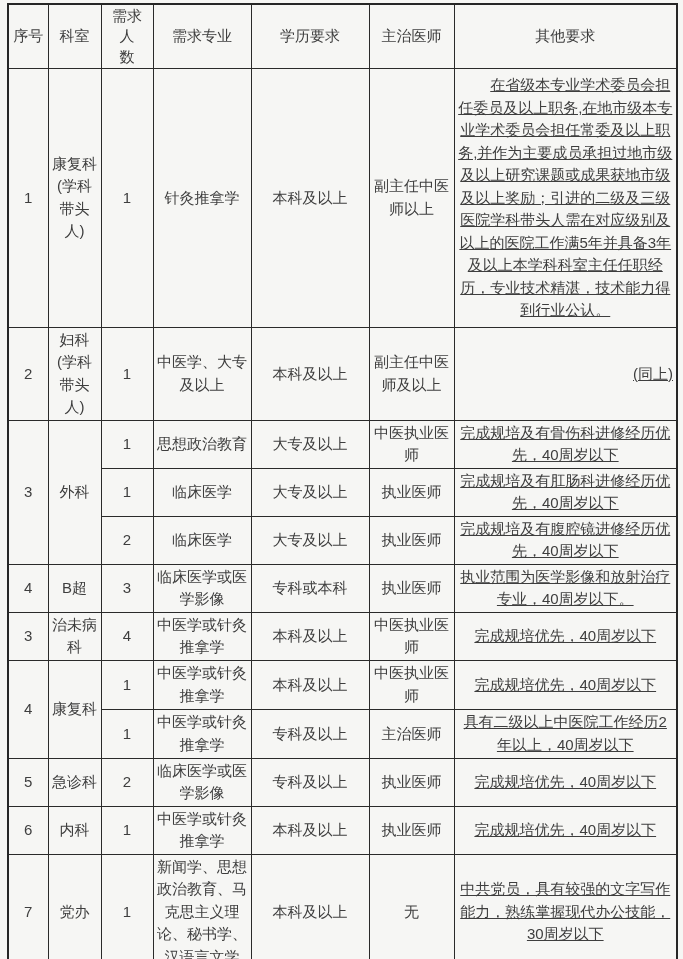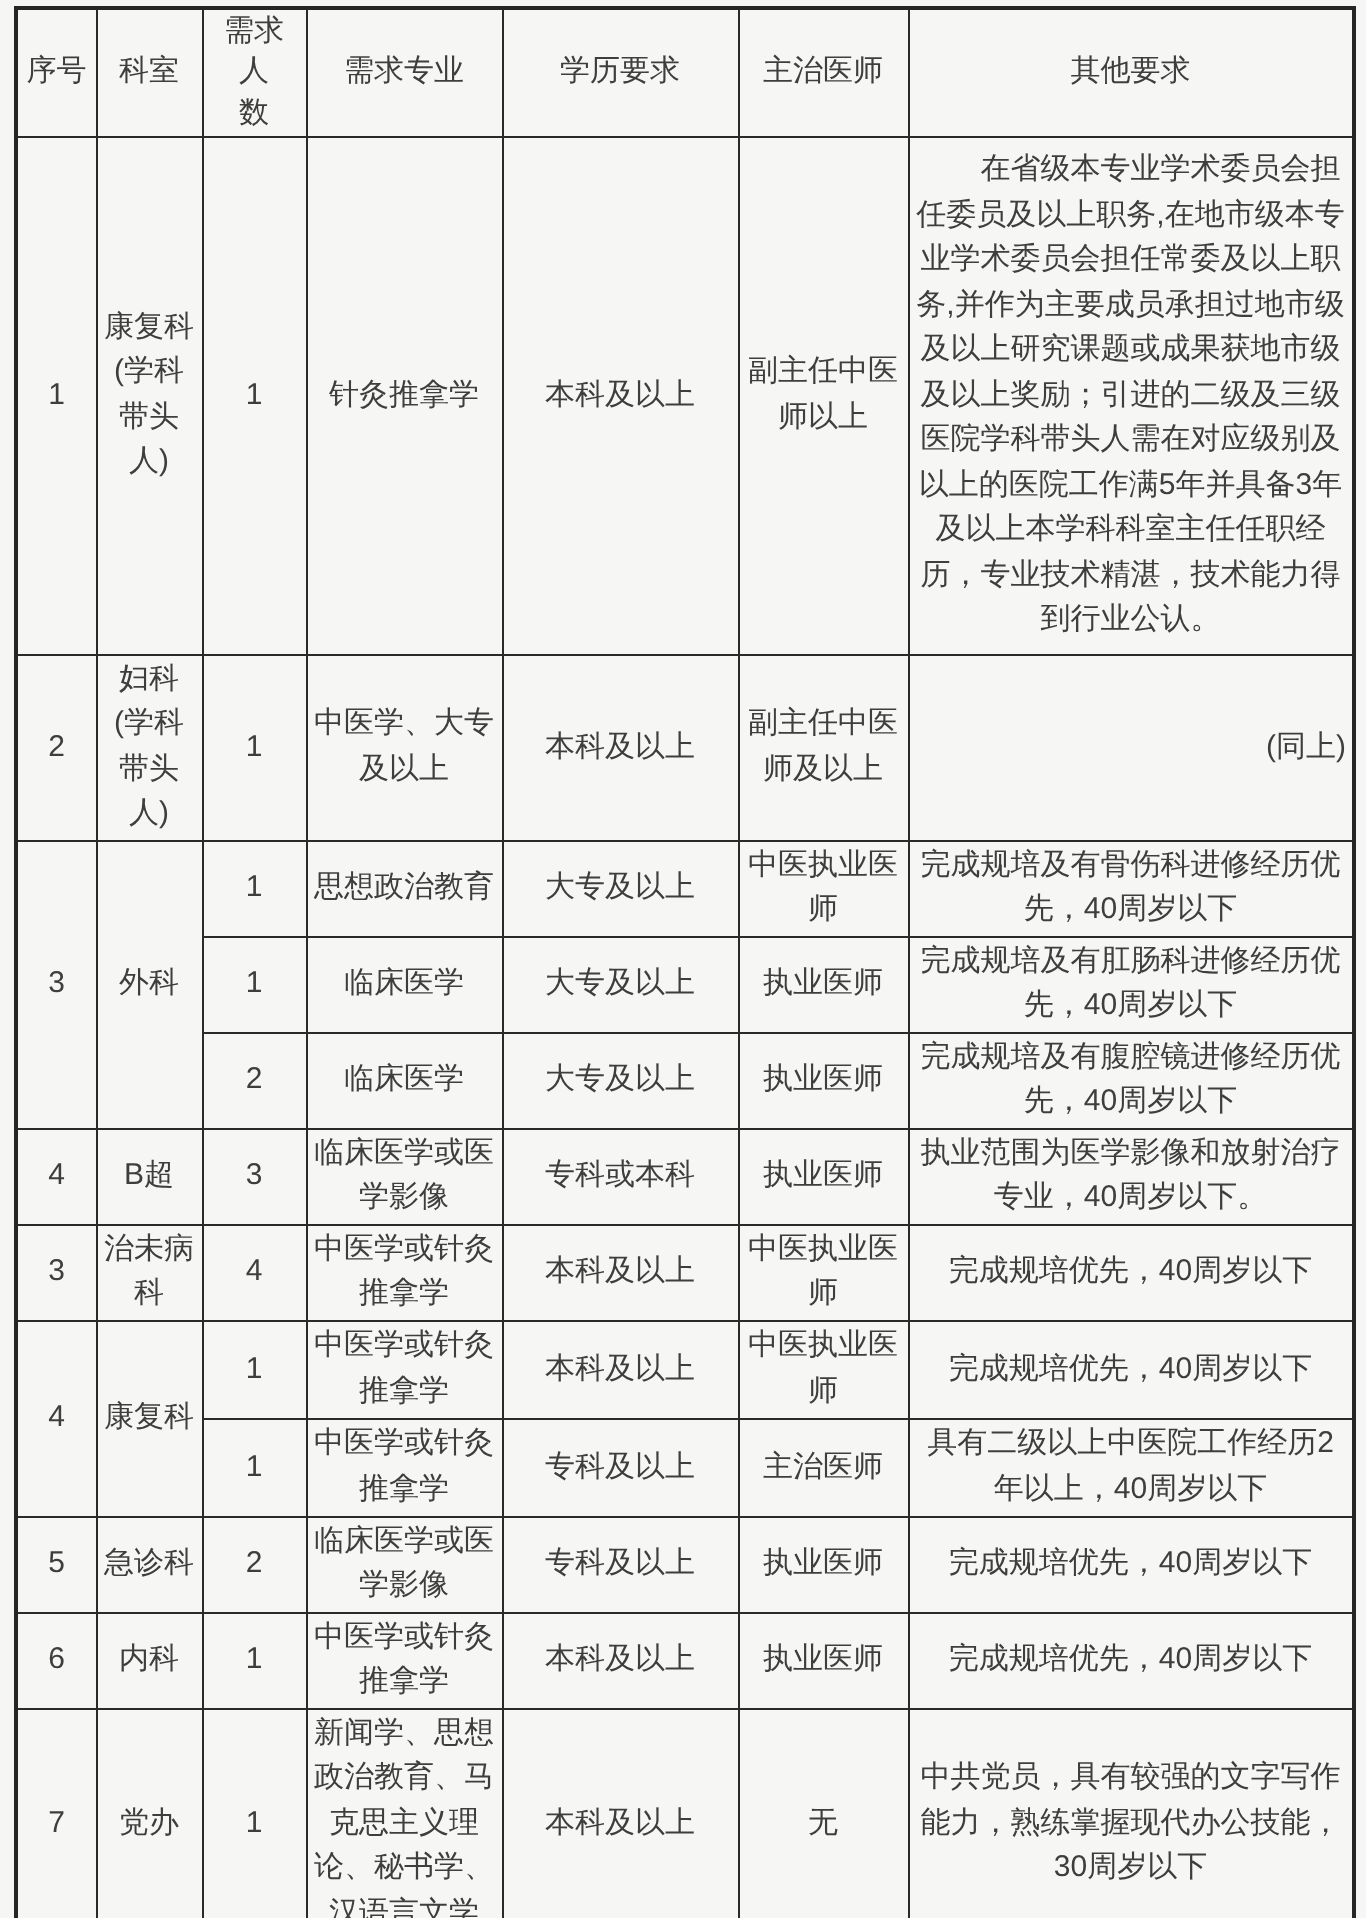--- a/index.html
+++ b/index.html
@@ -37,20 +37,21 @@
     overflow: hidden;
   }
   .req-table th {
     font-size: 15px;
     line-height: 1.35;
   }
   .c-other {
     text-align: left;
     line-height: 1.55;
     padding: 2px 4px;
+    text-decoration: underline;
   }
   .c-other.center {
     text-align: right;
   }
   .indent-first {
     text-indent: 2em;
   }
   .dept-tall {
     line-height: 3.6;
   }

